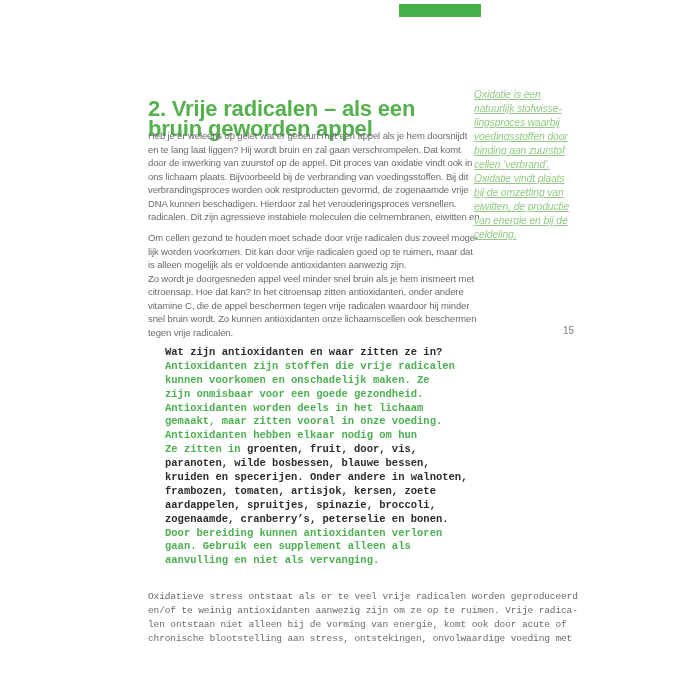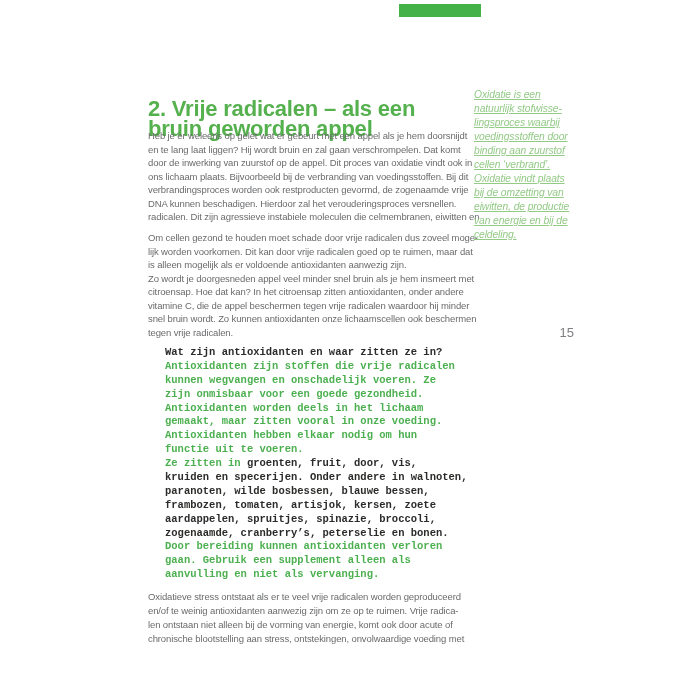--- a/index.html
+++ b/index.html
@@ -34,21 +34,21 @@
     font-size: 9.5px;
     letter-spacing: -0.12px;
   }
   .para .line {
     height: 13.5px;
     line-height: 13.5px;
     white-space: nowrap;
   }
   #para1 { top: 129px; }
   #para2 { top: 231px; }
-  #para3 { top: 590px; }
+  #para3 { top: 590px; font-family: Liberation Mono, monospace; }
   #para3 .line { height: 14px; line-height: 14px; }
   .info-box {
     position: absolute;
     left: 165px; top: 346px;
     font-family: "Liberation Mono", monospace;
     font-weight: bold;
     font-size: 10.5px;
   }
   .info-box .line {
     height: 13.9px;
@@ -68,21 +68,21 @@
   }
   .sidebar-note .line {
     height: 14px;
     line-height: 14px;
     white-space: nowrap;
   }
   .page-number {
     position: absolute;
     left: 558px; top: 325px;
     width: 16px;
-    font-size: 13px;
+    font-size: 10px;
     color: #7e7f82;
     text-align: right;
   }
 </style>
 </head>
 <body>
 
 <div class="page">
 
   <div class="chapter-tab"></div>
@@ -106,29 +106,28 @@
       <div class="line">Zo wordt je doorgesneden appel veel minder snel bruin als je hem insmeert met</div>
       <div class="line">citroensap. Hoe dat kan? In het citroensap zitten antioxidanten, onder andere</div>
       <div class="line">vitamine C, die de appel beschermen tegen vrije radicalen waardoor hij minder</div>
       <div class="line">snel bruin wordt. Zo kunnen antioxidanten onze lichaamscellen ook beschermen</div>
       <div class="line">tegen vrije radicalen.</div>
     </div>
 
   <div class="info-box">
       <div class="line"><span class="seg-dark">Wat zijn antioxidanten en waar zitten ze in?</span></div>
       <div class="line"><span class="seg-green">Antioxidanten zijn stoffen die vrije radicalen</span></div>
-      <div class="line"><span class="seg-green">kunnen wegvangen en onschadelijk voeren. Ze</span></div>
+      <div class="line"><span class="seg-green">kunnen voorkomen en onschadelijk maken. Ze</span></div>
       <div class="line"><span class="seg-green">zijn onmisbaar voor een goede gezondheid.</span></div>
       <div class="line"><span class="seg-green">Antioxidanten worden deels in het lichaam</span></div>
       <div class="line"><span class="seg-green">gemaakt, maar zitten vooral in onze voeding.</span></div>
       <div class="line"><span class="seg-green">Antioxidanten hebben elkaar nodig om hun</span></div>
-      <div class="line"><span class="seg-green">functie uit te voeren.</span></div>
       <div class="line"><span class="seg-green">Ze zitten in </span><span class="seg-dark">groenten, fruit, door, vis,</span></div>
+      <div class="line"><span class="seg-dark">paranoten, wilde bosbessen, blauwe bessen,</span></div>
       <div class="line"><span class="seg-dark">kruiden en specerijen. Onder andere in walnoten,</span></div>
-      <div class="line"><span class="seg-dark">paranoten, wilde bosbessen, blauwe bessen,</span></div>
       <div class="line"><span class="seg-dark">frambozen, tomaten, artisjok, kersen, zoete</span></div>
       <div class="line"><span class="seg-dark">aardappelen, spruitjes, spinazie, broccoli,</span></div>
       <div class="line"><span class="seg-dark">zogenaamde, cranberry’s, peterselie en bonen.</span></div>
       <div class="line"><span class="seg-green">Door bereiding kunnen antioxidanten verloren</span></div>
       <div class="line"><span class="seg-green">gaan. Gebruik een supplement alleen als</span></div>
       <div class="line"><span class="seg-green">aanvulling en niet als vervanging.</span></div>
     </div>
 
   <div id="para3" class="para">
       <div class="line">Oxidatieve stress ontstaat als er te veel vrije radicalen worden geproduceerd</div>

